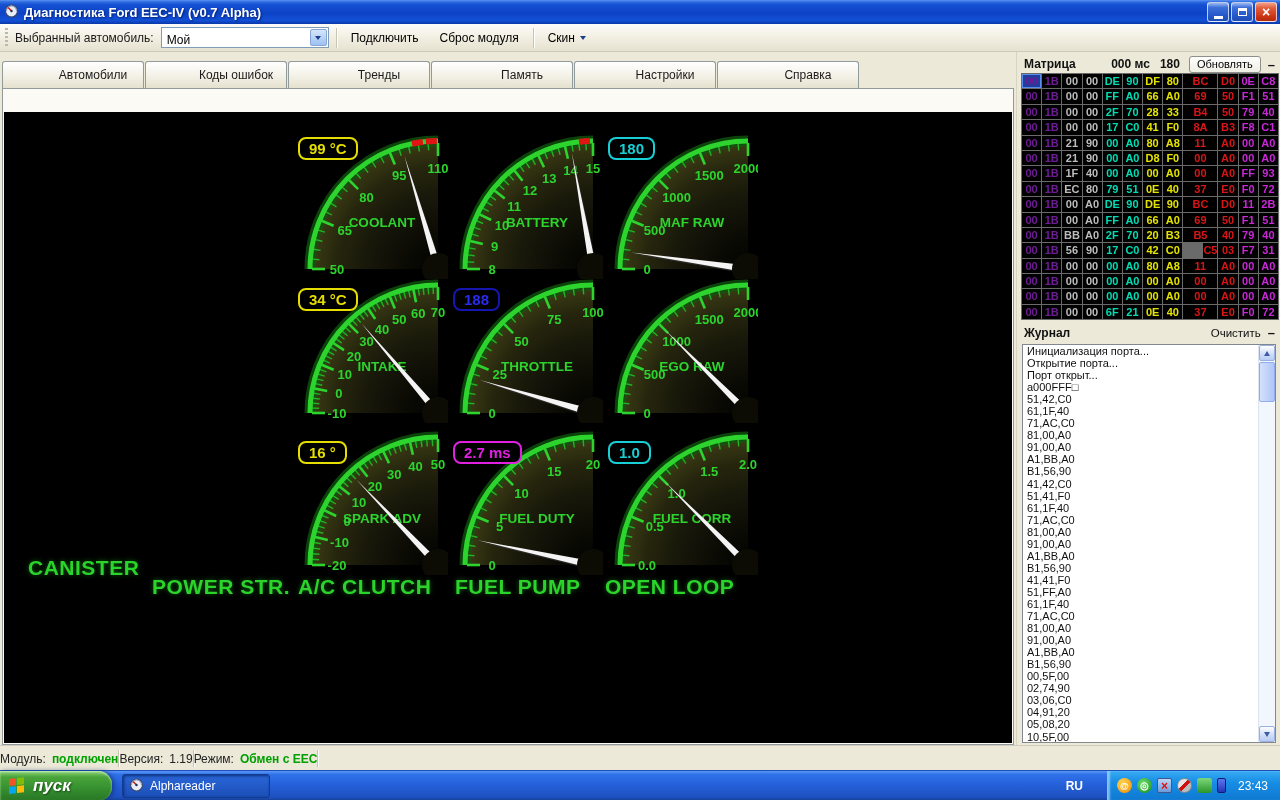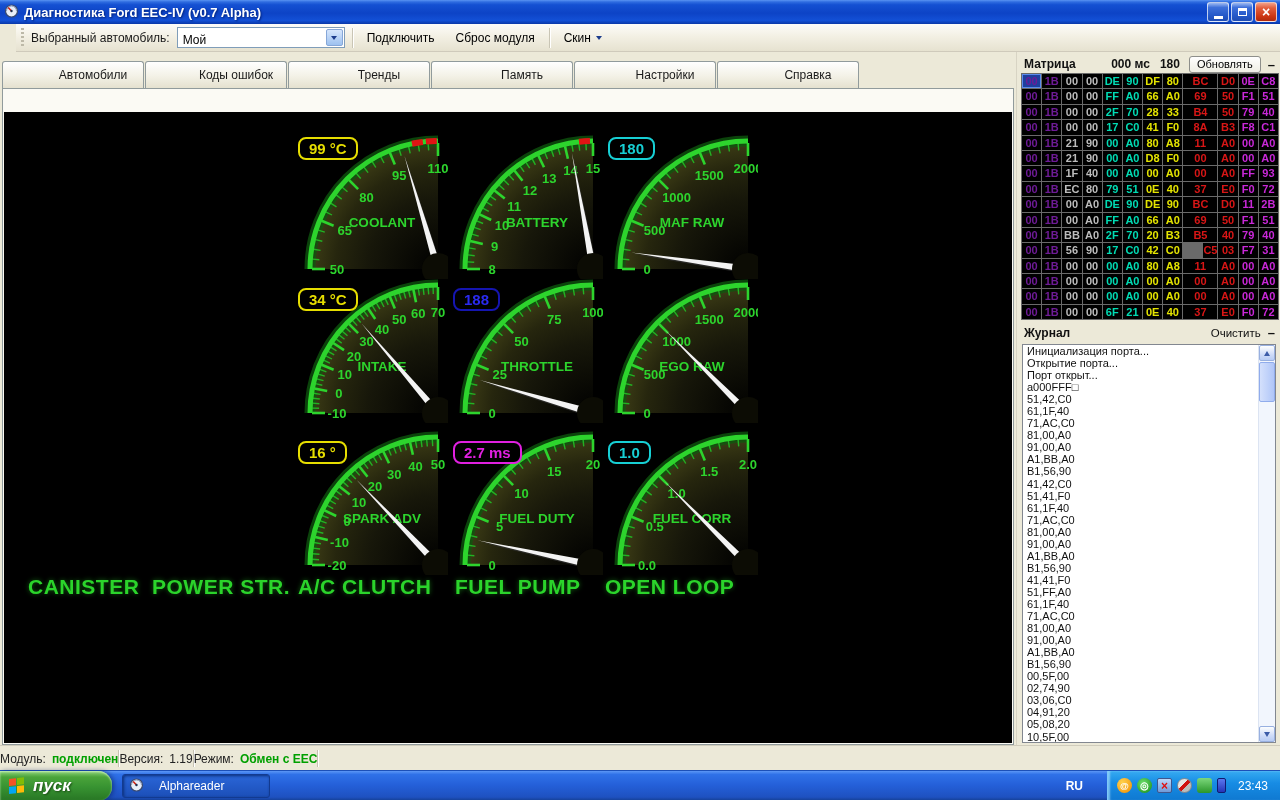--- a/index.html
+++ b/index.html
@@ -11,21 +11,21 @@
     background:linear-gradient(180deg,#5a94f2 0%,#2f6ce0 8%,#1450d2 20%,#0d43c6 55%,#1350d6 85%,#0a38a8 100%);}
   .titlebar .title{flex:1;color:#fff;font-weight:bold;font-size:13px;margin-left:5px;text-shadow:1px 1px 2px #00227a;white-space:nowrap;}
   .winbtns{display:flex;gap:2px;}
   .wbtn{width:22px;height:20px;border-radius:3px;border:1px solid rgba(255,255,255,.7);display:flex;align-items:center;justify-content:center;box-sizing:border-box;}
   .wbtn.minb,.wbtn.maxb{background:linear-gradient(180deg,#9db9f2 0%,#3e70da 25%,#2458c8 70%,#1e4cb4 100%);}
   .wbtn.closeb{background:linear-gradient(180deg,#f3a088 0%,#e25e3c 28%,#cc3512 75%,#b02a0c 100%);color:#fff;font-weight:bold;font-size:14px;line-height:1;}
   .gl-min{width:9px;height:3px;background:#fff;margin-top:10px;}
   .gl-max{width:9px;height:8px;border:1px solid #fff;border-top:3px solid #fff;box-sizing:border-box;}
 
   
-  .toolbar{position:absolute;top:24px;left:16px;right:0;height:28px;display:flex;align-items:center;gap:7px;padding-left:5px;box-sizing:border-box;
+  .toolbar{position:absolute;top:24px;left:0;right:0;height:28px;display:flex;align-items:center;gap:7px;padding-left:5px;box-sizing:border-box;
     background:linear-gradient(180deg,#fdfcf9,#f3f0e4 45%,#e6e2d0);border-bottom:1px solid #cfcabb;}
   .grip{width:3px;height:20px;background:repeating-linear-gradient(180deg,#bdb9a8 0 2px,transparent 2px 4px);}
   .tlabel{font-size:12px;color:#1a1a1a;}
   .combo{width:168px;height:21px;background:#fff;border:1px solid #7f9db9;display:flex;align-items:flex-end;font-size:12px;padding-left:5px;position:relative;box-sizing:border-box;}
   .combo-btn{position:absolute;right:1px;top:1px;bottom:1px;width:17px;border-radius:2px;border:1px solid #86a7d8;box-sizing:border-box;
     background:linear-gradient(180deg,#d6e6fc,#9dc1f0);display:flex;align-items:center;justify-content:center;}
   .arr-down{width:0;height:0;border-left:3.5px solid transparent;border-right:3.5px solid transparent;border-top:4px solid #1c3c8c;}
   .tsep{width:1px;height:20px;background:#c9c5b5;box-shadow:1px 0 0 #fff;}
   .tbtn{border:none;background:transparent;font:12px "Liberation Sans",sans-serif;color:#000;padding:3px 7px;display:flex;align-items:center;gap:5px;}
 
@@ -73,21 +73,21 @@
   .greenval{color:#00a000;font-weight:bold;}
 
   
   .taskbar{position:absolute;top:770px;left:0;right:0;height:30px;display:flex;align-items:center;
     background:linear-gradient(180deg,#5c97f6 0%,#2f71e8 12%,#245fd8 50%,#1e51c0 90%,#16429c 100%);border-top:1px solid #1c50b8;box-sizing:border-box;}
   .startbtn{height:30px;width:112px;border-radius:0 14px 14px 0;display:flex;align-items:center;gap:7px;padding-left:9px;box-sizing:border-box;
     background:linear-gradient(180deg,#8fd47c 0%,#4aa43a 20%,#379231 55%,#2a7a26 92%);
     color:#fff;font-style:italic;font-weight:bold;font-size:17px;text-shadow:1px 1px 2px #1c4a16;box-shadow:2px 0 5px rgba(8,30,90,.55), inset 0 1px 2px #c4ecb4;}
   .winflag{width:17px;height:16px;display:grid;grid-template-columns:7px 7px;grid-template-rows:7px 7px;gap:1px;transform:skewY(-7deg);}
   .winflag i{display:block;}
-  .taskbtn{margin-left:10px;width:148px;height:24px;border-radius:3px;border:1px solid #123a90;box-sizing:border-box;display:flex;align-items:center;gap:15px;padding:0 6px;
+  .taskbtn{margin-left:10px;width:148px;height:24px;border-radius:3px;border:1px solid #123a90;box-sizing:border-box;display:flex;align-items:center;gap:6px;padding:0 6px;
     background:linear-gradient(180deg,#2a66d8,#1c4fb8);box-shadow:inset 1px 1px 3px #0c2f78;color:#fff;font-size:12px;}
   .lang{color:#fff;font-size:12px;font-weight:bold;margin-right:24px;}
   .tray{height:30px;display:flex;align-items:center;gap:5px;padding:0 12px 0 9px;
     background:linear-gradient(180deg,#36aaf2 0%,#178ce4 40%,#0f78d0 100%);border-left:1px solid #7cc8f8;box-shadow:inset 2px 0 2px rgba(190,230,252,.6);}
   .clock{color:#fff;font-size:12px;margin-left:7px;}
   .tico{width:15px;height:15px;border-radius:50%;display:flex;align-items:center;justify-content:center;font-size:9px;font-weight:bold;color:#fff;box-sizing:border-box;}
   .t-mail{background:radial-gradient(circle at 35% 30%,#ffd24d,#f08c00);}
   .t-outpost{background:radial-gradient(circle at 40% 35%,#6fe06f,#128a12);font-size:10px;}
   .t-display{border-radius:2px;background:linear-gradient(180deg,#bcd6f8,#6f9ad8);border:1px solid #41568c;color:#e01010;font-size:12px;}
   .t-blocked{background:linear-gradient(135deg,#e4e4e4 42%,#d01010 42% 58%,#bcbcbc 58%);border:1px solid #8a8a8a;}
@@ -600,21 +600,21 @@
                 <text x="46.7" y="105.8" text-anchor="middle" font-size="13" font-weight="bold" fill="#2dd42d" font-family="Liberation Sans, sans-serif">0.5</text>
                 <text x="68.6" y="73.1" text-anchor="middle" font-size="13" font-weight="bold" fill="#2dd42d" font-family="Liberation Sans, sans-serif">1.0</text>
                 <text x="101.3" y="51.2" text-anchor="middle" font-size="13" font-weight="bold" fill="#2dd42d" font-family="Liberation Sans, sans-serif">1.5</text>
                 <text x="140.0" y="43.5" text-anchor="middle" font-size="13" font-weight="bold" fill="#2dd42d" font-family="Liberation Sans, sans-serif">2.0</text>
                 <text x="84" y="98" text-anchor="middle" font-size="13.5" font-weight="bold" fill="#2dd42d" font-family="Liberation Sans, sans-serif">FUEL CORR</text>
                 <polygon points="57.6,58.1 143.5,139.0 138.5,144.0" fill="#333" opacity="0.7"></polygon>
                 <polygon points="56.6,56.6 142.5,137.5 137.5,142.5" fill="#f4f4f4"></polygon>
                 <circle cx="140" cy="140" r="16" fill="#0c0c04"></circle>
               </svg></div>
             <div class="gbox" style="color: rgb(23, 207, 212); border-color: rgb(23, 207, 212); left: 604px; top: 329px;">1.0</div>
-            <span class="indicator" style="left: 24px; top: 463px;">CANISTER</span>
+            <span class="indicator" style="left: 24px; top: 444px;">CANISTER</span>
             <span class="indicator" style="left: 148px; top: 463px;">POWER STR.</span>
             <span class="indicator" style="left: 294px; top: 463px;">A/C CLUTCH</span>
             <span class="indicator" style="left: 451px; top: 463px;">FUEL PUMP</span>
             <span class="indicator" style="left: 601px; top: 463px;">OPEN LOOP</span>
           </div>
       </div>
     </div>
 
     <div class="sidebar">
       <div class="mxheader">

